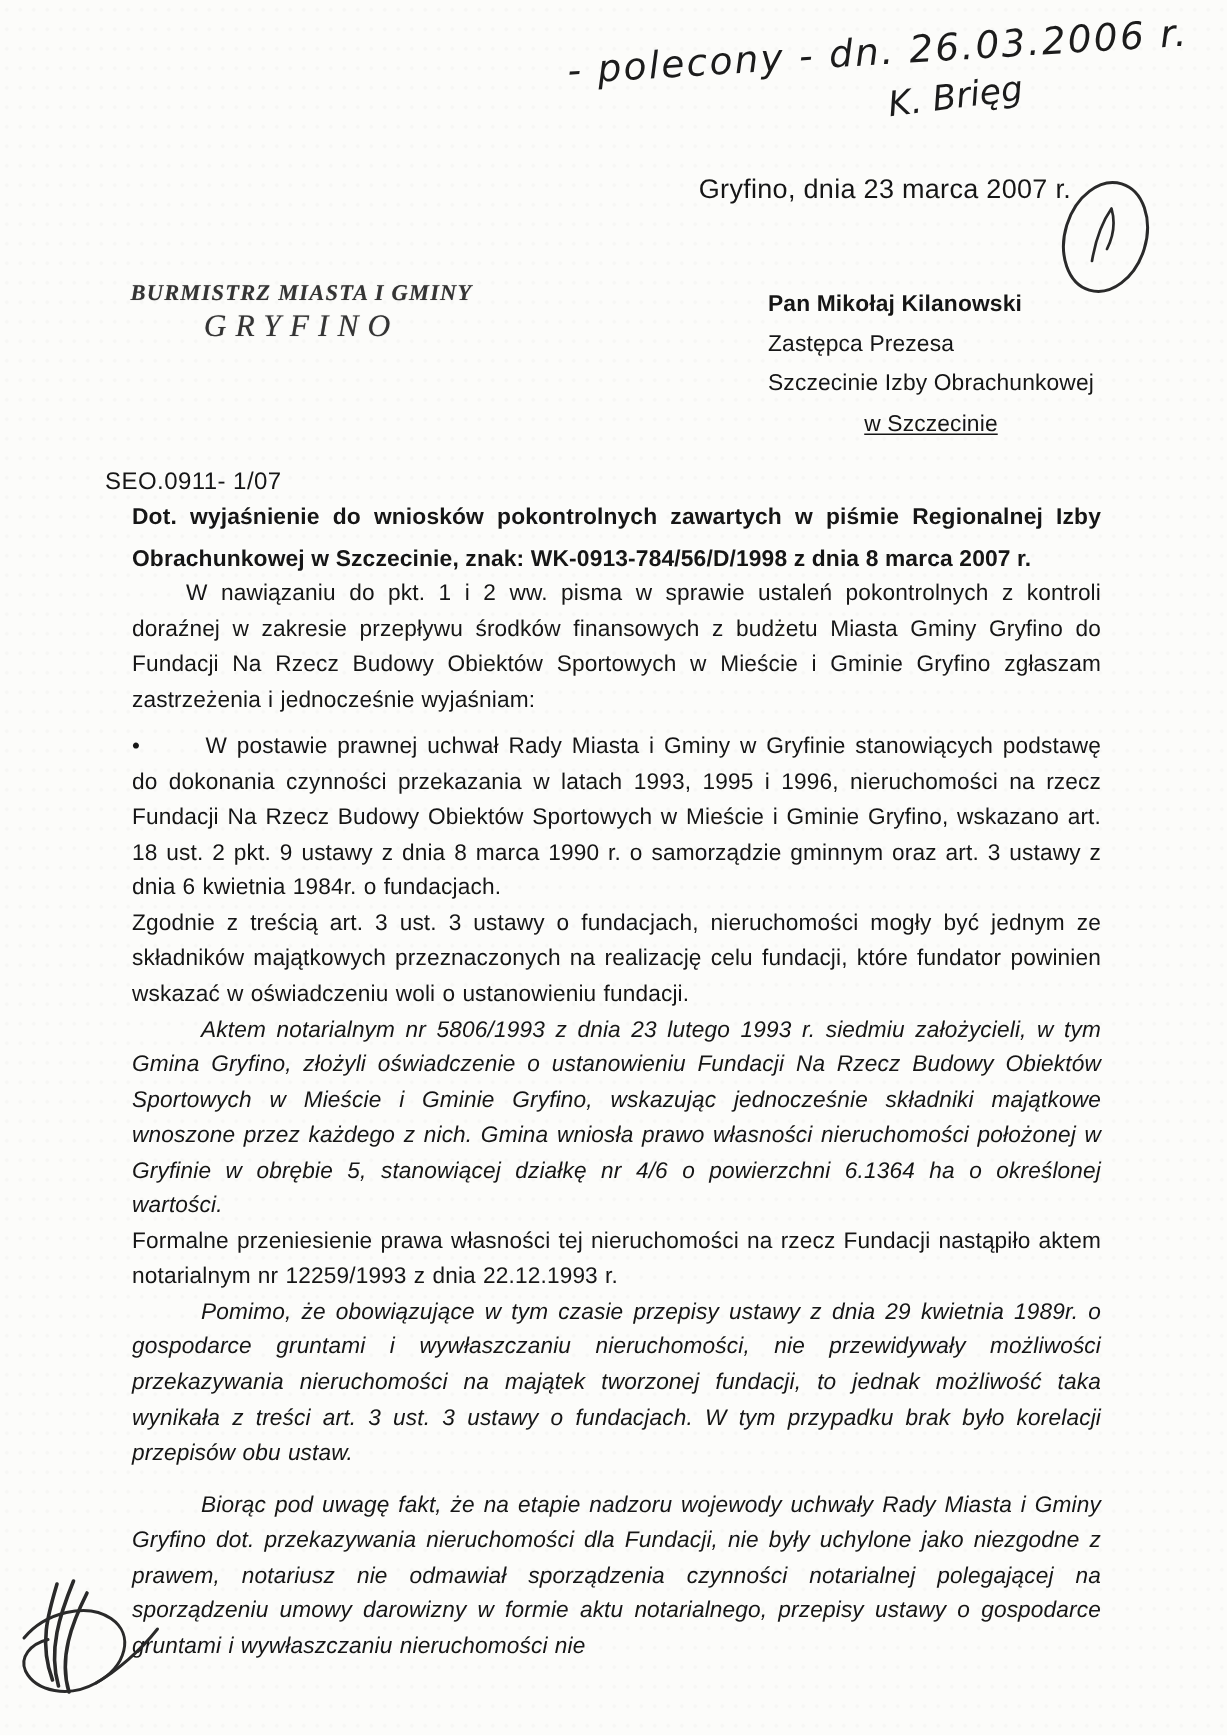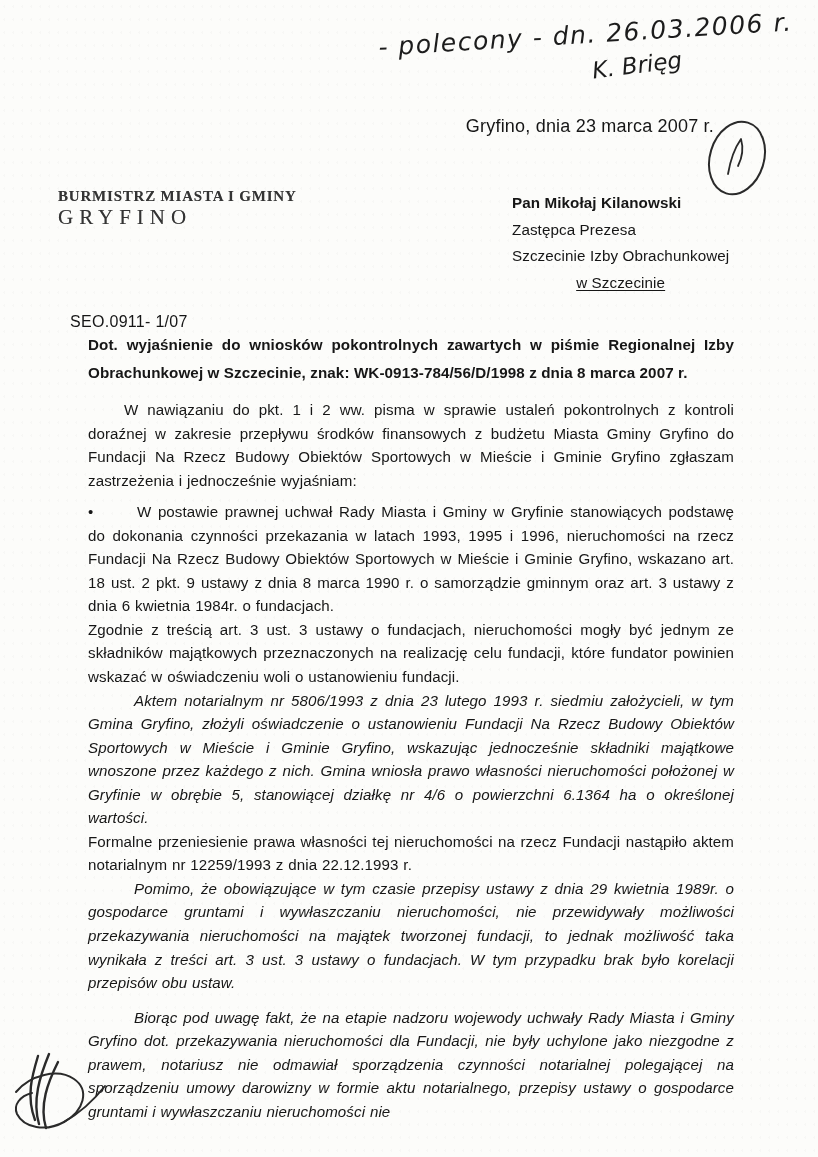--- a/index.html
+++ b/index.html
@@ -48,25 +48,27 @@
     letter-spacing: 0.2px;
     margin-top: 24px;
   }
   .circle-mark {
     position: absolute;
     left: 690px; top: 112px;
     width: 94px; height: 94px;
   }
   .letterhead {
     position: absolute;
-    left: 58px; top: 188px;
+    left: 76px; top: 188px;
     width: 250px;
+    text-align: center;
     font-family: "Liberation Serif", serif;
     color: #343434;
     text-shadow: 0 0 0.6px #55555588;
+    font-style: italic;
   }
   .letterhead-line1 {
     font-size: 15px;
     font-weight: bold;
     letter-spacing: 0.8px;
   }
   .letterhead-line2 {
     font-size: 21px;
     letter-spacing: 6px;
     margin-top: 0;
@@ -95,21 +97,21 @@
     width: 646px;
     font-size: 15.2px;
     font-weight: bold;
     line-height: 27.5px;
     text-align: justify;
     text-align-last: left;
     letter-spacing: 0.1px;
   }
   .body-text {
     position: absolute;
-    left: 88px; top: 398px;
+    left: 88px; top: 384px;
     width: 646px;
     font-size: 15.1px;
     line-height: 23.55px;
     text-align: justify;
     text-align-last: left;
     letter-spacing: 0.1px;
     word-spacing: 0.5px;
   }
   .para { margin: 0; }
   .para.indent-sm { text-indent: 36px; }

